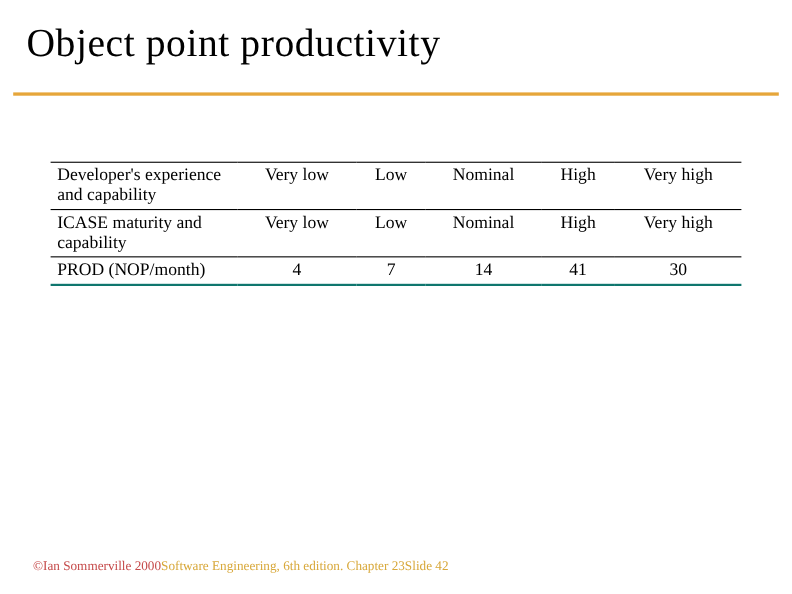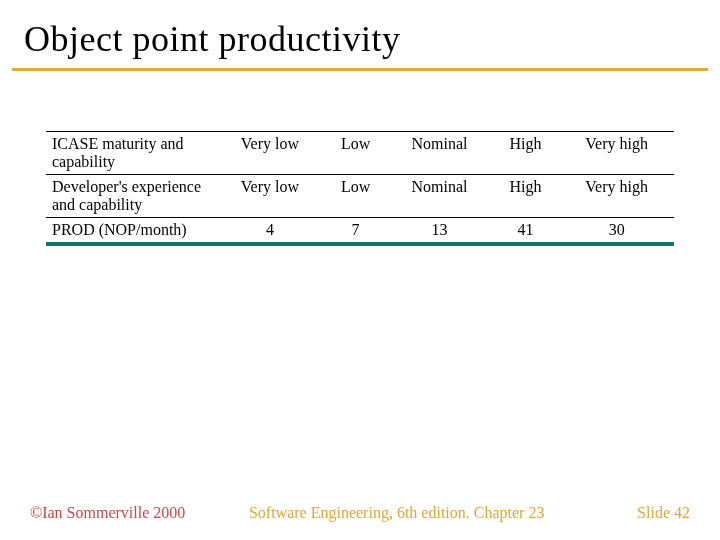--- a/index.html
+++ b/index.html
@@ -8,21 +8,21 @@
     height: 540px;
     background: #ffffff;
     font-family: "Times New Roman", Times, serif;
     position: relative;
     overflow: hidden;
   }
   .slide-title {
     font-size: 36px;
     font-weight: 400;
     color: #000;
-    padding: 18px 0 8px 24px;
+    padding: 18px 0 24px 24px;
     letter-spacing: 0.5px;
   }
   .title-rule {
     height: 3px;
     background: #e6a63a;
     margin: 0 12px 0 12px;
   }
   .table-wrap {
     margin: 60px 46px 0 46px;
   }
@@ -35,66 +35,65 @@
   td {
     padding: 3px 6px;
     vertical-align: top;
     text-align: center;
   }
   td.label {
     text-align: left;
     width: 170px;
   }
   tr.rule-above td { border-top: 1px solid #000; }
-  tr.rule-below td { border-bottom: 4px solid #0f766e; }
+  tr.rule-below td { border-bottom: 2px solid #0f766e; }
   .footer {
     position: absolute;
     left: 0;
     right: 0;
     bottom: 18px;
     display: flex;
-    justify-content: space-between;
     align-items: baseline;
     padding: 0 30px;
-    font-size: 16px;
+    font-size: 12px;
   }
   .footer .left  { color: #c54a4a; }
   .footer .mid   { color: #d8a83a; margin-top: 35px; }
-  .footer .right { color: #d8a83a; margin-left: 29px; }
+  .footer .right { color: #d8a83a; }
 </style>
 </head>
 <body>
 
 <div class="slide-title">Object point productivity</div>
 <div class="title-rule"></div>
 
 <div class="table-wrap">
   <table>
     <tbody>
         <tr class="rule-above">
-      <td class="label">ICASE maturity and capability</td>
+      <td class="label">Developer's experience and capability</td>
       <td>Very low</td>
       <td>Low</td>
       <td>Nominal</td>
       <td>High</td>
       <td>Very high</td>
     </tr>
     <tr class="rule-above">
-      <td class="label">Developer's experience and capability</td>
+      <td class="label">ICASE maturity and capability</td>
       <td>Very low</td>
       <td>Low</td>
       <td>Nominal</td>
       <td>High</td>
       <td>Very high</td>
     </tr>
     <tr class="rule-above rule-below">
       <td class="label">PROD (NOP/month)</td>
       <td>4</td>
       <td>7</td>
-      <td>13</td>
+      <td>14</td>
       <td>41</td>
       <td>30</td>
     </tr>
   </tbody>
     </table>
 </div>
 
 <div class="footer">
   <span class="left">©Ian Sommerville 2000</span>
   <span class="mid">Software Engineering, 6th edition. Chapter 23</span>

